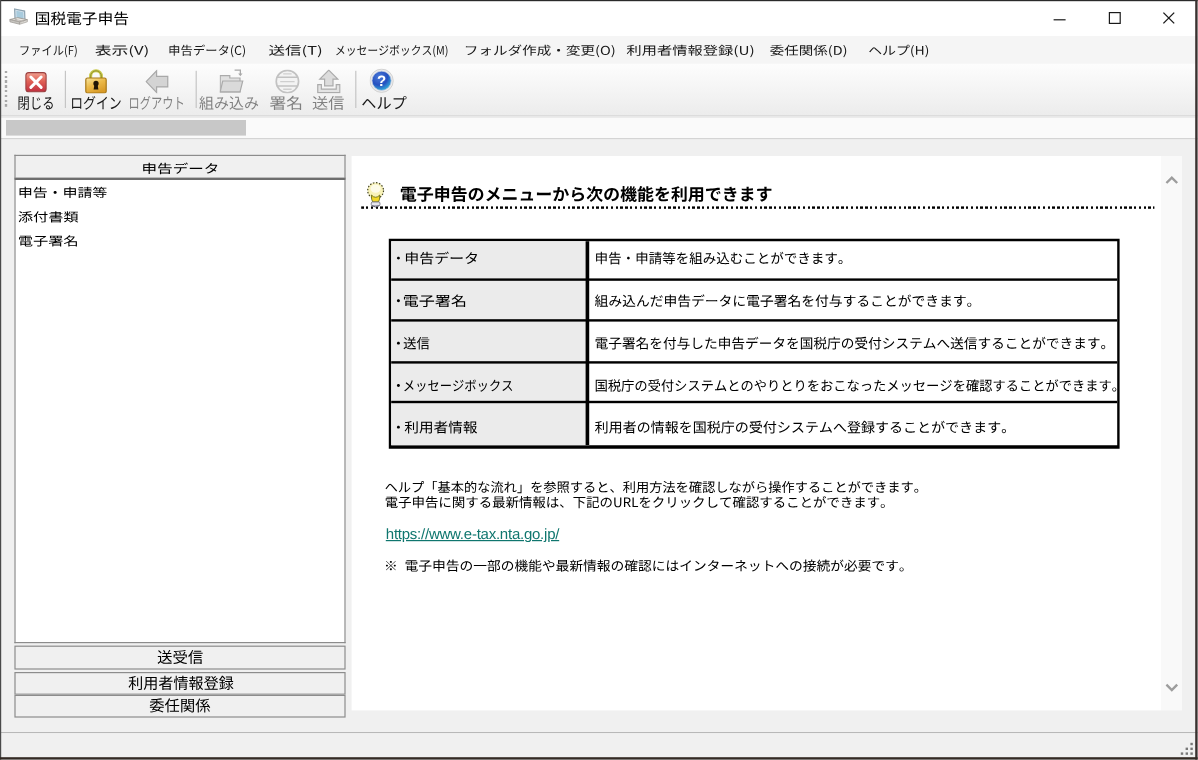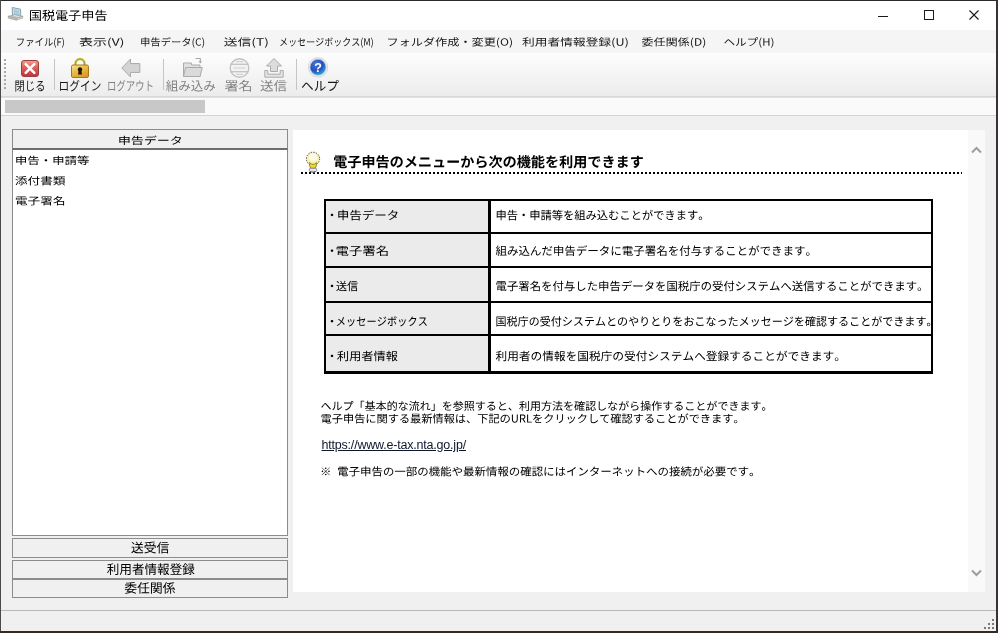--- a/index.html
+++ b/index.html
@@ -43,21 +43,21 @@
  <div class="abs" style="left:301px;top:172px;width:661px;height:2px;background:repeating-linear-gradient(90deg,#000 0 2px,transparent 2px 4px);"></div>
 
  <div class="abs" style="left:324px;top:199px;width:609px;height:175px;border:2px solid #000;border-bottom:3px solid #000;box-sizing:border-box;background:#fff;">
   <div style="position:absolute;left:0;top:0;width:165px;height:100%;background:#ebebeb;border-right:3px solid #000;box-sizing:border-box;"></div>
   <div style="position:absolute;left:0;top:30.5px;width:100%;height:2px;background:#000;"></div>
   <div style="position:absolute;left:0;top:64.5px;width:100%;height:2px;background:#000;"></div>
   <div style="position:absolute;left:0;top:99.5px;width:100%;height:2px;background:#000;"></div>
   <div style="position:absolute;left:0;top:133px;width:100%;height:2px;background:#000;"></div>
  </div>
 
- <div class="abs" style="left:321.5px;top:438px;font-size:12.5px;color:#0f172a;text-decoration:underline;letter-spacing:-0.2px;">https://www.e-tax.nta.go.jp/</div>
+ <div class="abs" style="left:321.5px;top:438px;font-size:12.5px;color:#0f766e;text-decoration:underline;letter-spacing:-0.2px;">https://www.e-tax.nta.go.jp/</div>
 
  <svg class="abs" style="left:7px;top:6px;" width="18" height="18" viewBox="0 0 18 18">
    <polygon points="5.2,1.5 13.5,3.2 13.8,10.8 5.5,9.2" fill="#d7e4ee" stroke="#8aa0ae" stroke-width="1"></polygon>
    <polygon points="6.6,3 12.4,4.2 12.6,9.6 6.8,8.5" fill="#a8cbdd"></polygon>
    <polygon points="1.2,10.3 9.3,12.2 15.8,10.4 7.8,8.7" fill="#eceae6" stroke="#98948e" stroke-width="0.7"></polygon>
    <polygon points="1.2,10.3 9.3,12.2 9.4,14.2 1.3,12.2" fill="#c9c7c2" stroke="#98948e" stroke-width="0.6"></polygon>
    <polygon points="9.3,12.2 15.8,10.4 15.8,12.2 9.4,14.2" fill="#dbd9d4" stroke="#98948e" stroke-width="0.5"></polygon>
    <g stroke="#b0aca6" stroke-width="0.6">
         <line x1="3.4" y1="10.8" x2="10.8" y2="12.5"></line>
         <line x1="5.6" y1="10.2" x2="12.8" y2="11.7"></line>

